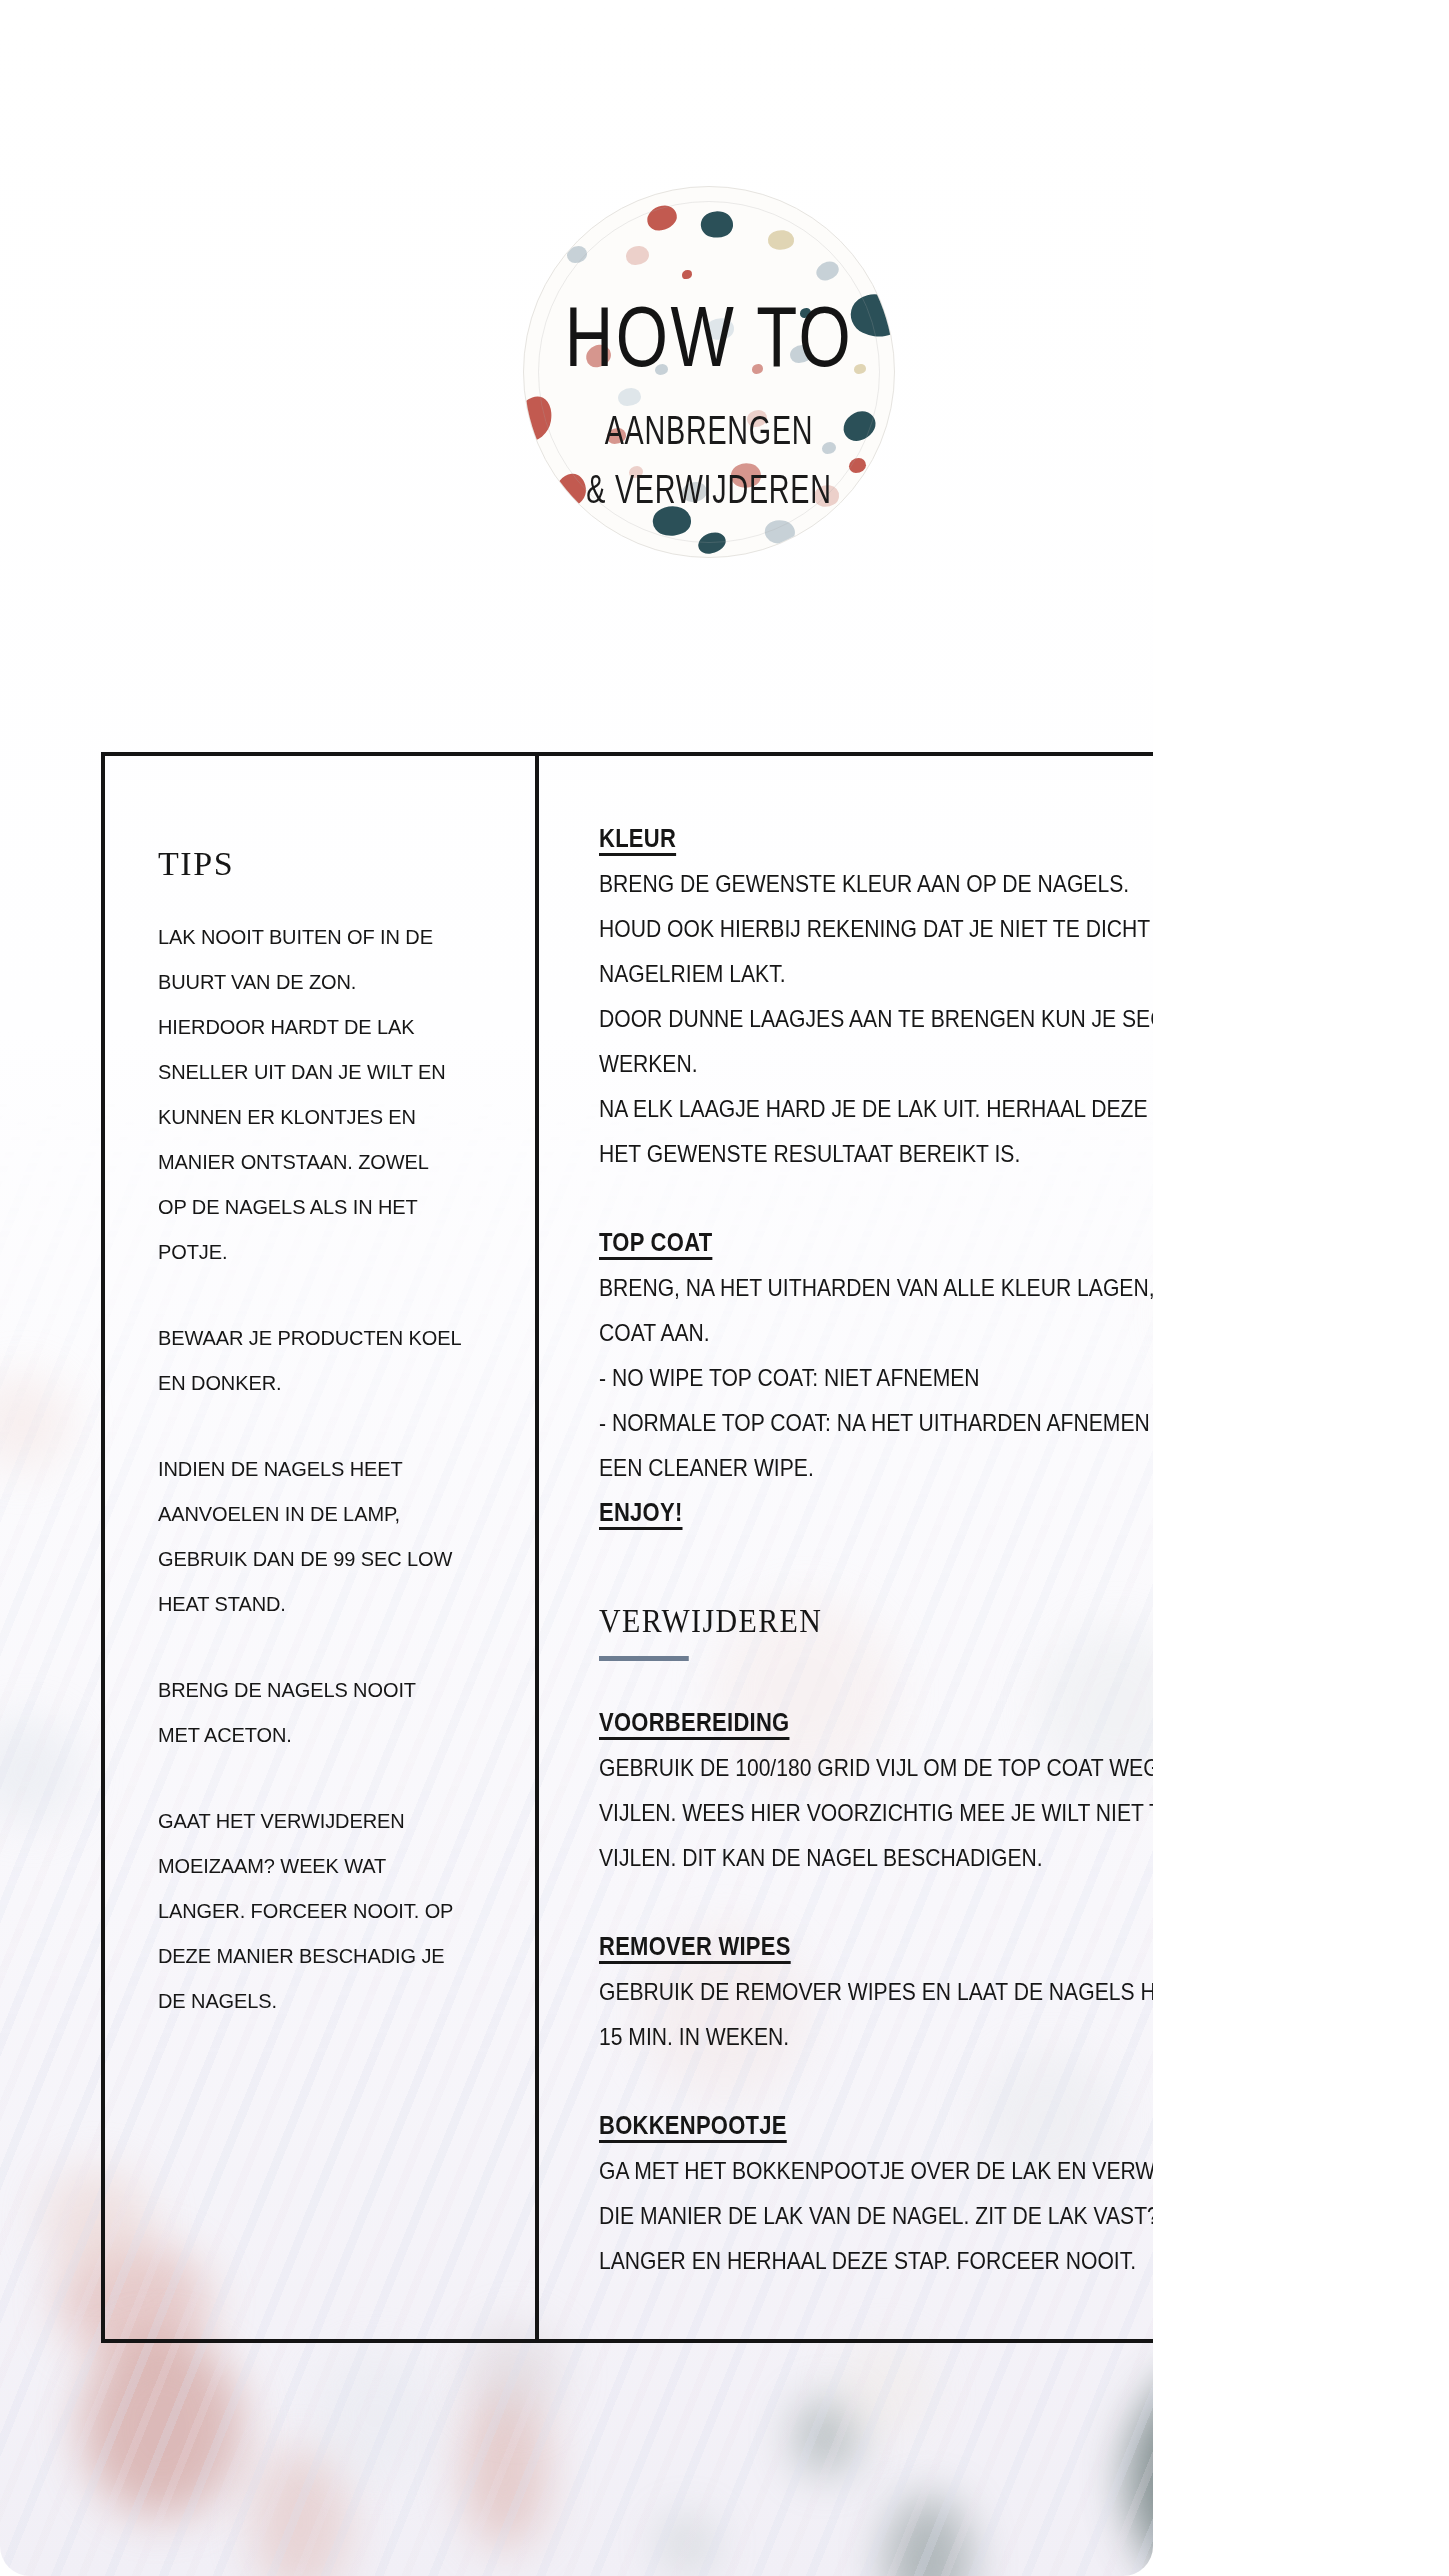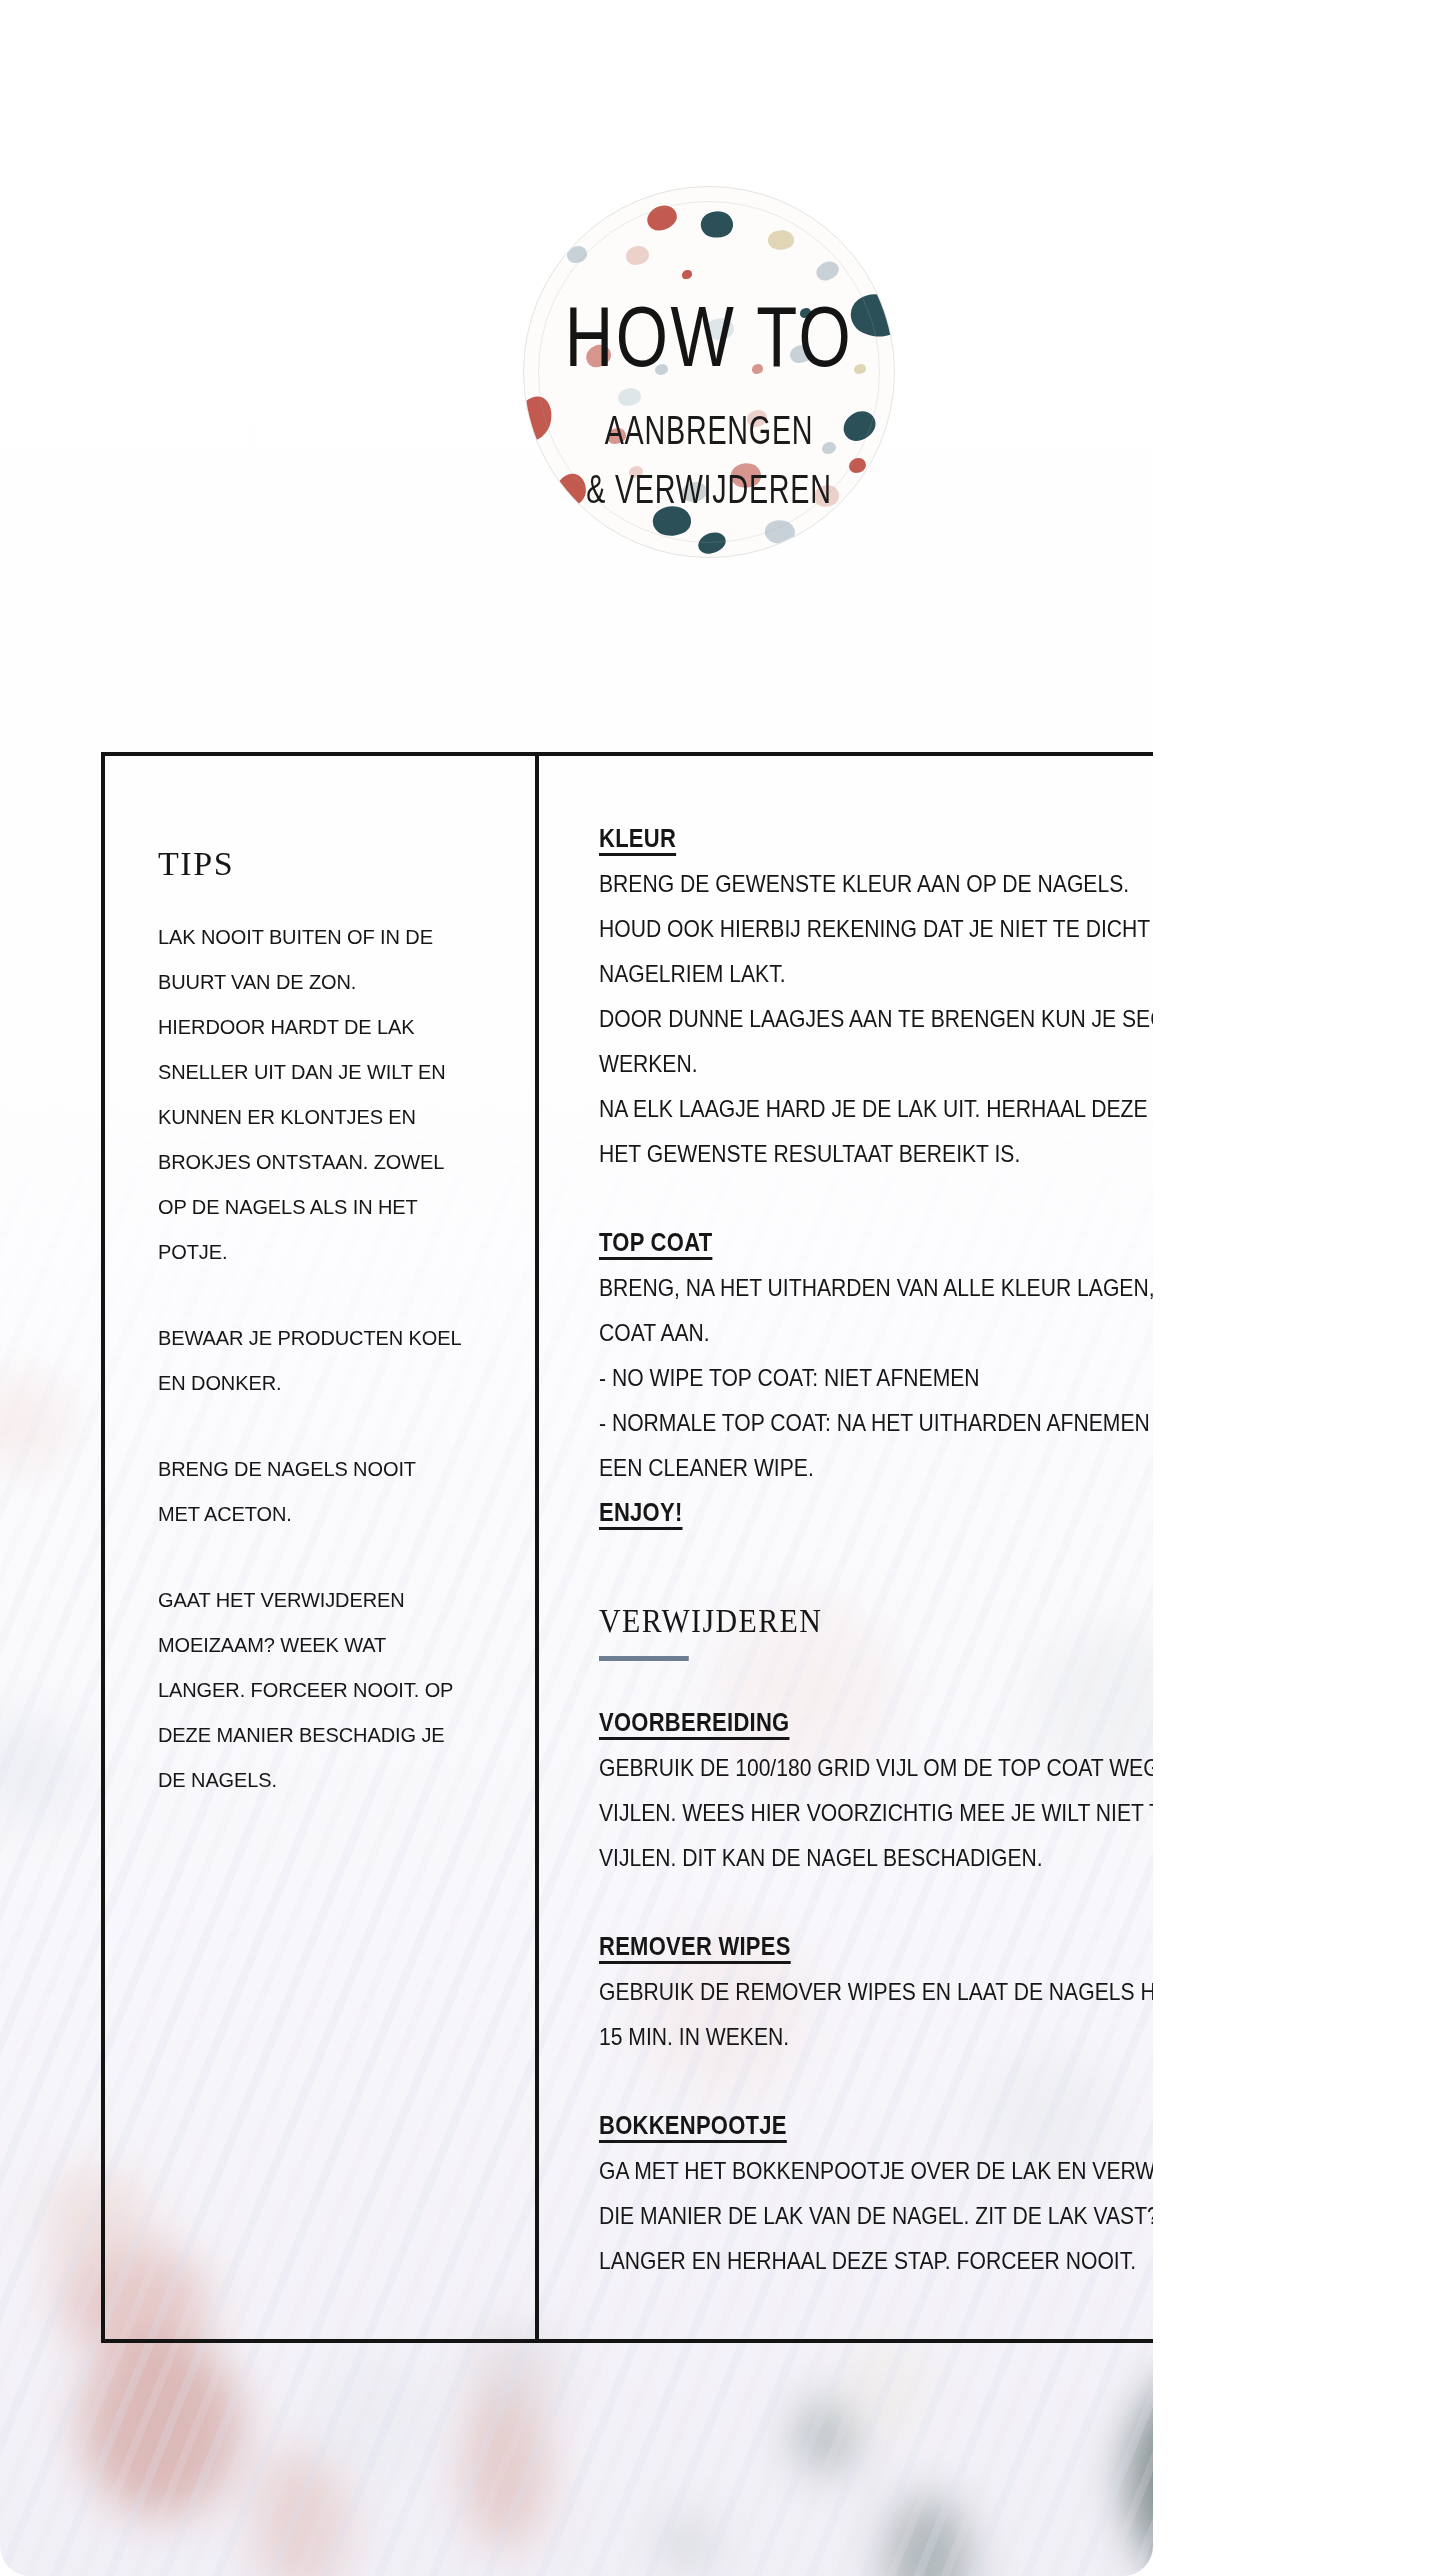--- a/index.html
+++ b/index.html
@@ -125,25 +125,29 @@
   <div class="box">
     <div class="divider"></div>
 
     <div class="col-left">
       <div class="tips-heading">TIPS</div>
       <p class="tips-p">LAK NOOIT BUITEN OF IN DE
 BUURT VAN DE ZON.
 HIERDOOR HARDT DE LAK
 SNELLER UIT DAN JE WILT EN
 KUNNEN ER KLONTJES EN
-BROKJES ONTSTAAN. ZOWEL
+MANIER ONTSTAAN. ZOWEL
 OP DE NAGELS ALS IN HET
 POTJE.</p>
       <p class="tips-p">BEWAAR JE PRODUCTEN KOEL
 EN DONKER.</p>
+      <p class="tips-p">INDIEN DE NAGELS HEET
+AANVOELEN IN DE LAMP,
+GEBRUIK DAN DE 99 SEC LOW
+HEAT STAND.</p>
       <p class="tips-p">BRENG DE NAGELS NOOIT
 MET ACETON.</p>
       <p class="tips-p">GAAT HET VERWIJDEREN
 MOEIZAAM? WEEK WAT
 LANGER. FORCEER NOOIT. OP
 DEZE MANIER BESCHADIG JE
 DE NAGELS.</p>
     </div>
 
     <div class="col-right">

